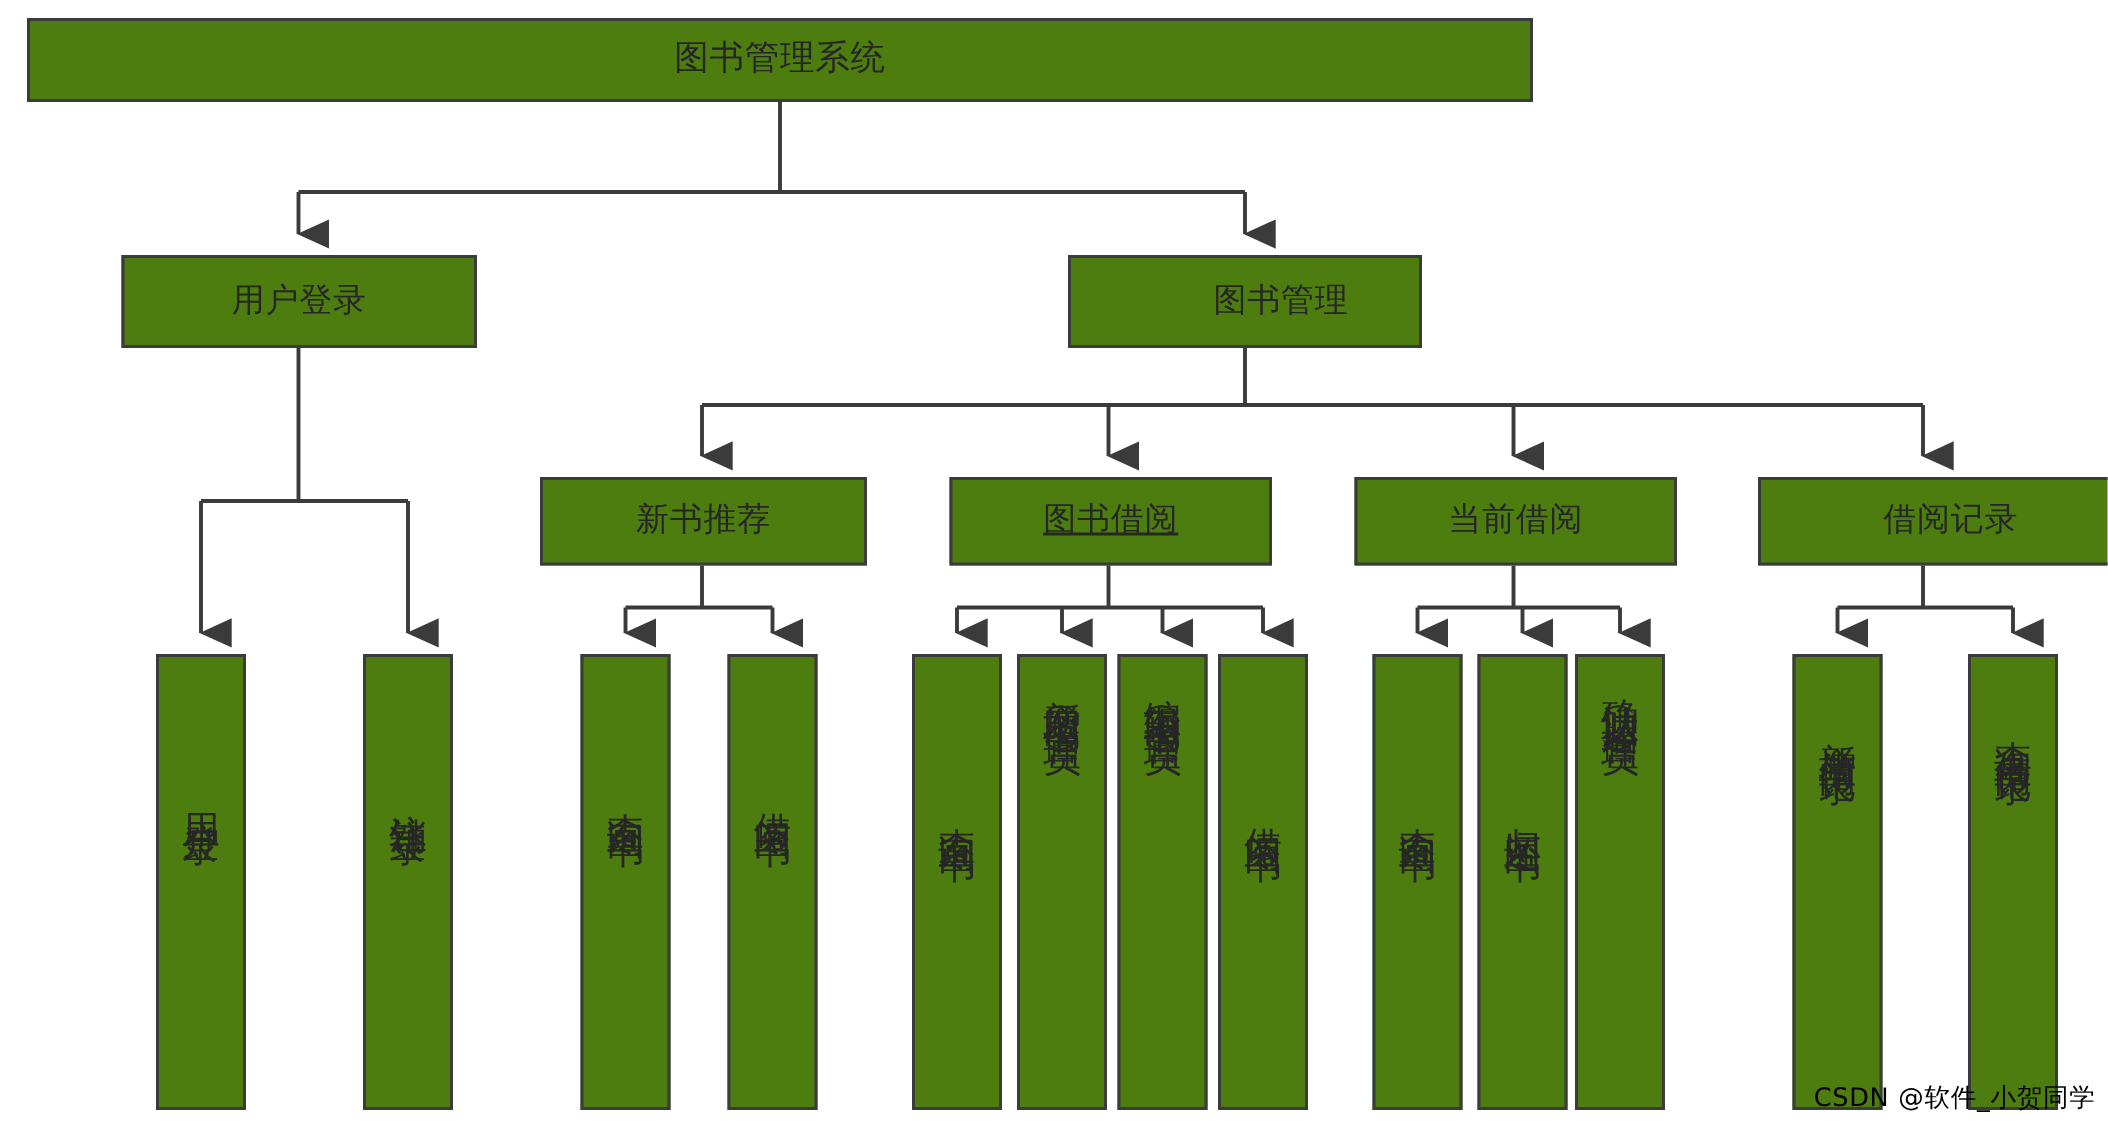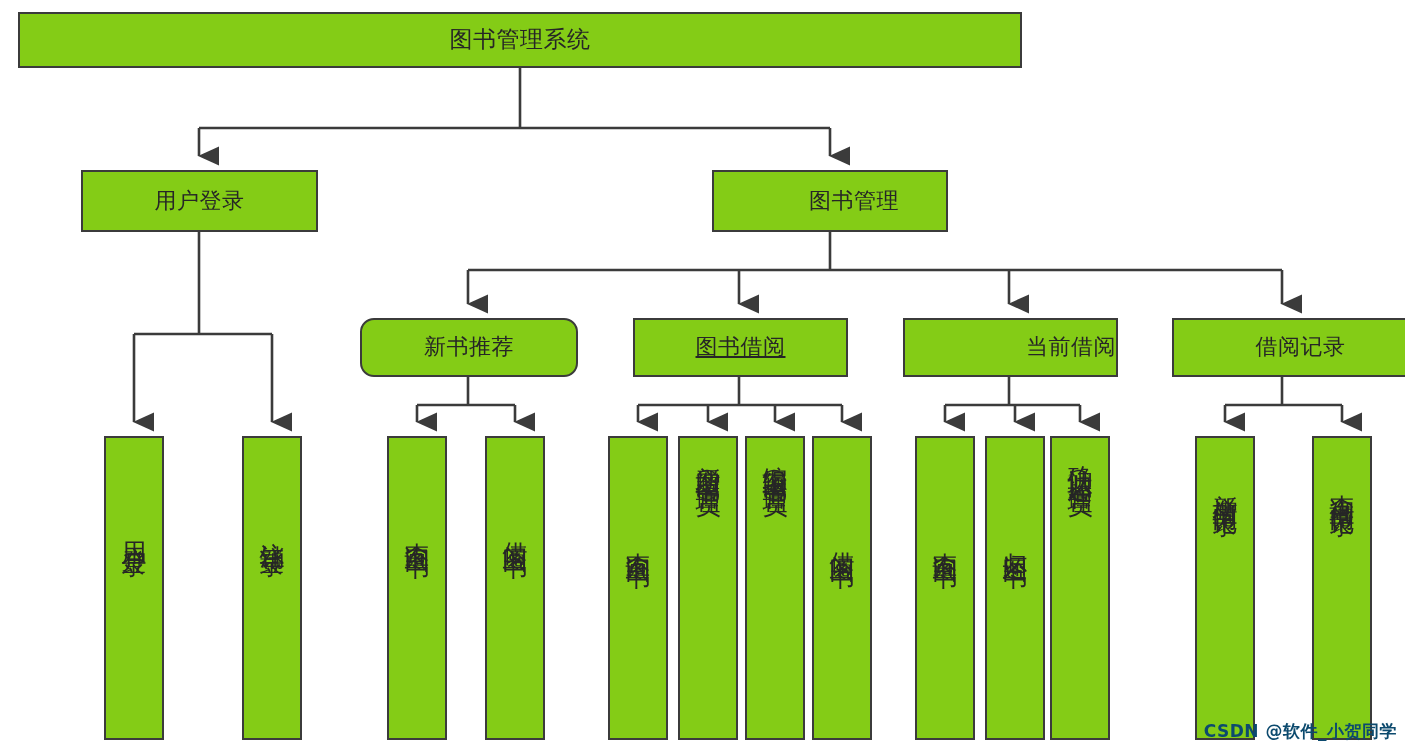--- a/index.html
+++ b/index.html
@@ -8,21 +8,21 @@
     background:#ffffff;
     font-family:"DejaVu Sans","Liberation Sans",sans-serif;
     overflow:hidden;
   }
   #canvas{position:relative;width:1405px;height:747px;}
   #edges{position:absolute;left:0;top:0;width:1405px;height:747px;}
 
   .node{
     position:absolute;
     box-sizing:border-box;
-    background:#84cc16;
+    background:#4d7c0f;
     border:2.5px solid #3b3b3b;
     display:flex;
     align-items:center;
     justify-content:center;
     color:#262626;
   }
   .node .lbl{
     display:block;
     line-height:1.02;
     letter-spacing:0.5px;
@@ -61,24 +61,23 @@
   .n-leaf.short .lbl{margin-top:78px;}
   .n-leaf.mid .lbl{margin-top:88px;}
   .n-leaf.tall .lbl{margin-top:2px;}
   .n-leaf.med .lbl{margin-top:30px;}
 
   .watermark{
     position:absolute;
     right:8px;
     bottom:4px;
     font-size:17px;
-    color:#0c4a6e;
+    color:#000000;
     letter-spacing:0.5px;
     white-space:nowrap;
-    font-weight:bold;
   }
 </style>
 </head>
 <body>
 
 <div id="canvas">
 
   <svg id="edges" viewBox="0 0 1405 747" width="1405" height="747">
     <defs>
       <marker id="arw" viewBox="0 0 12 12" refX="6" refY="10.5" markerWidth="9" markerHeight="9" orient="auto-start-reverse">
@@ -133,27 +132,27 @@
     <span class="lbl">图书管理系统</span>
   </div>
 
   <div class="node n-l2" style="left:81px;width:237px;">
     <span class="lbl">用户登录</span>
   </div>
   <div class="node n-l2" style="left:712px;width:236px;padding-left:48px;">
     <span class="lbl">图书管理</span>
   </div>
 
-  <div class="node n-l3" style="left:360px;width:218px;border-radius:14px;">
+  <div class="node n-l3" style="left:360px;width:218px;">
     <span class="lbl">新书推荐</span>
   </div>
   <div class="node n-l3" style="left:633px;width:215px;text-decoration:underline;">
     <span class="lbl">图书借阅</span>
   </div>
-  <div class="node n-l3" style="left:903px;width:215px;justify-content:flex-end;">
+  <div class="node n-l3" style="left:903px;width:215px;">
     <span class="lbl">当前借阅</span>
   </div>
   <div class="node n-l3" style="left:1172px;width:257px;">
     <span class="lbl">借阅记录</span>
   </div>
 
   <div class="node n-leaf short" style="left:104px;">
     <span class="lbl">用户登录</span>
   </div>
   <div class="node n-leaf short" style="left:242px;">

